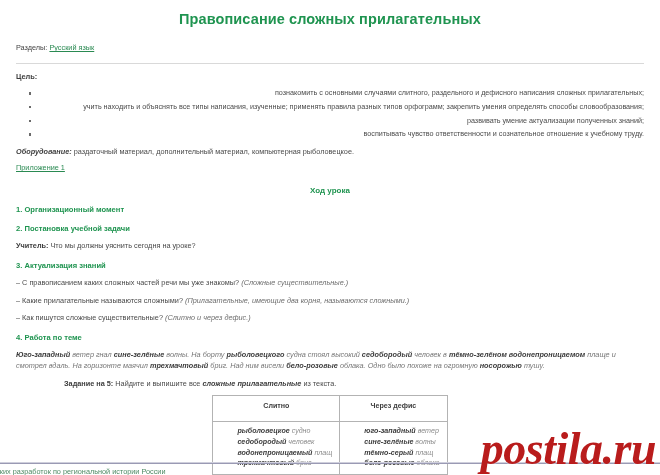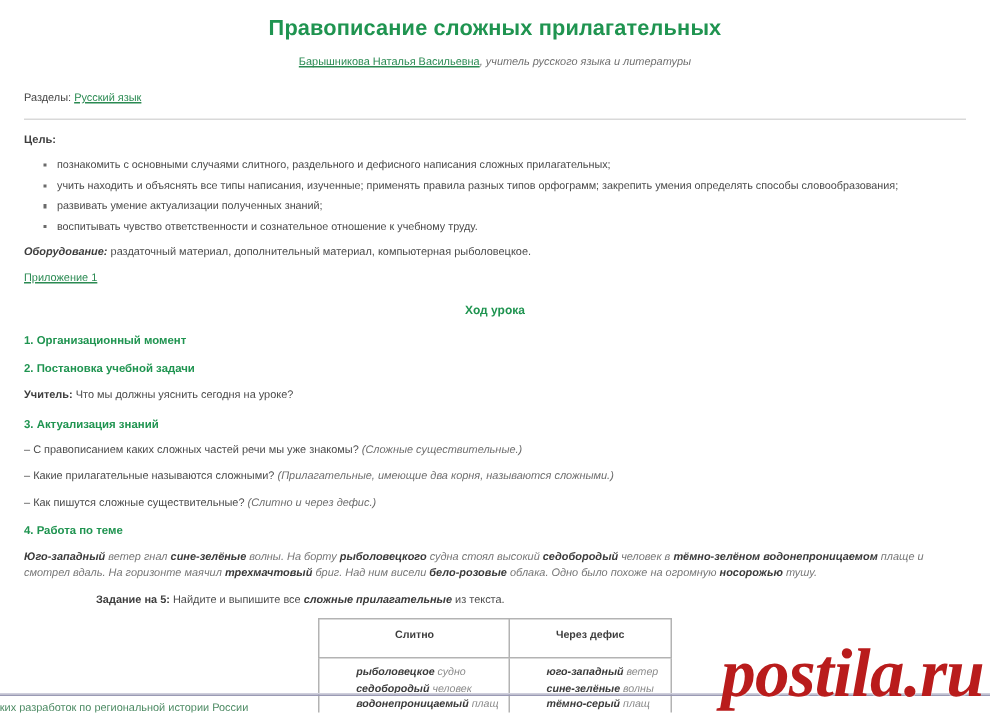--- a/index.html
+++ b/index.html
@@ -76,20 +76,21 @@
   ul.goals {
     margin: 6px 0 0 0;
     padding: 0 0 0 22px;
     list-style: none;
   }
   ul.goals li {
     position: relative;
     margin: 0 0 3.2px 0;
     font-size: 7.2px;
     color: #4a4a4a;
+    text-align: right;
   }
   ul.goals li::before {
     content: "";
     position: absolute;
     left: -9px;
     top: 4px;
     width: 2.4px;
     height: 2.4px;
     background: #6a6a6a;
   }
@@ -236,23 +237,20 @@
     pointer-events: none;
   }
 </style>
 </head>
 <body>
 
 <div class="page">
 
   <h1 class="title">Правописание сложных прилагательных</h1>
 
-  <div class="byline">
-    <a href="#">Барышникова Наталья Васильевна</a><span>, учитель русского языка и литературы</span>
-  </div>
 
   <div class="pad">
     <div class="sections-row">
       <span>Разделы:</span>
       <a href="#">Русский язык</a>
     </div>
   </div>
 
   <hr class="rule">
 

